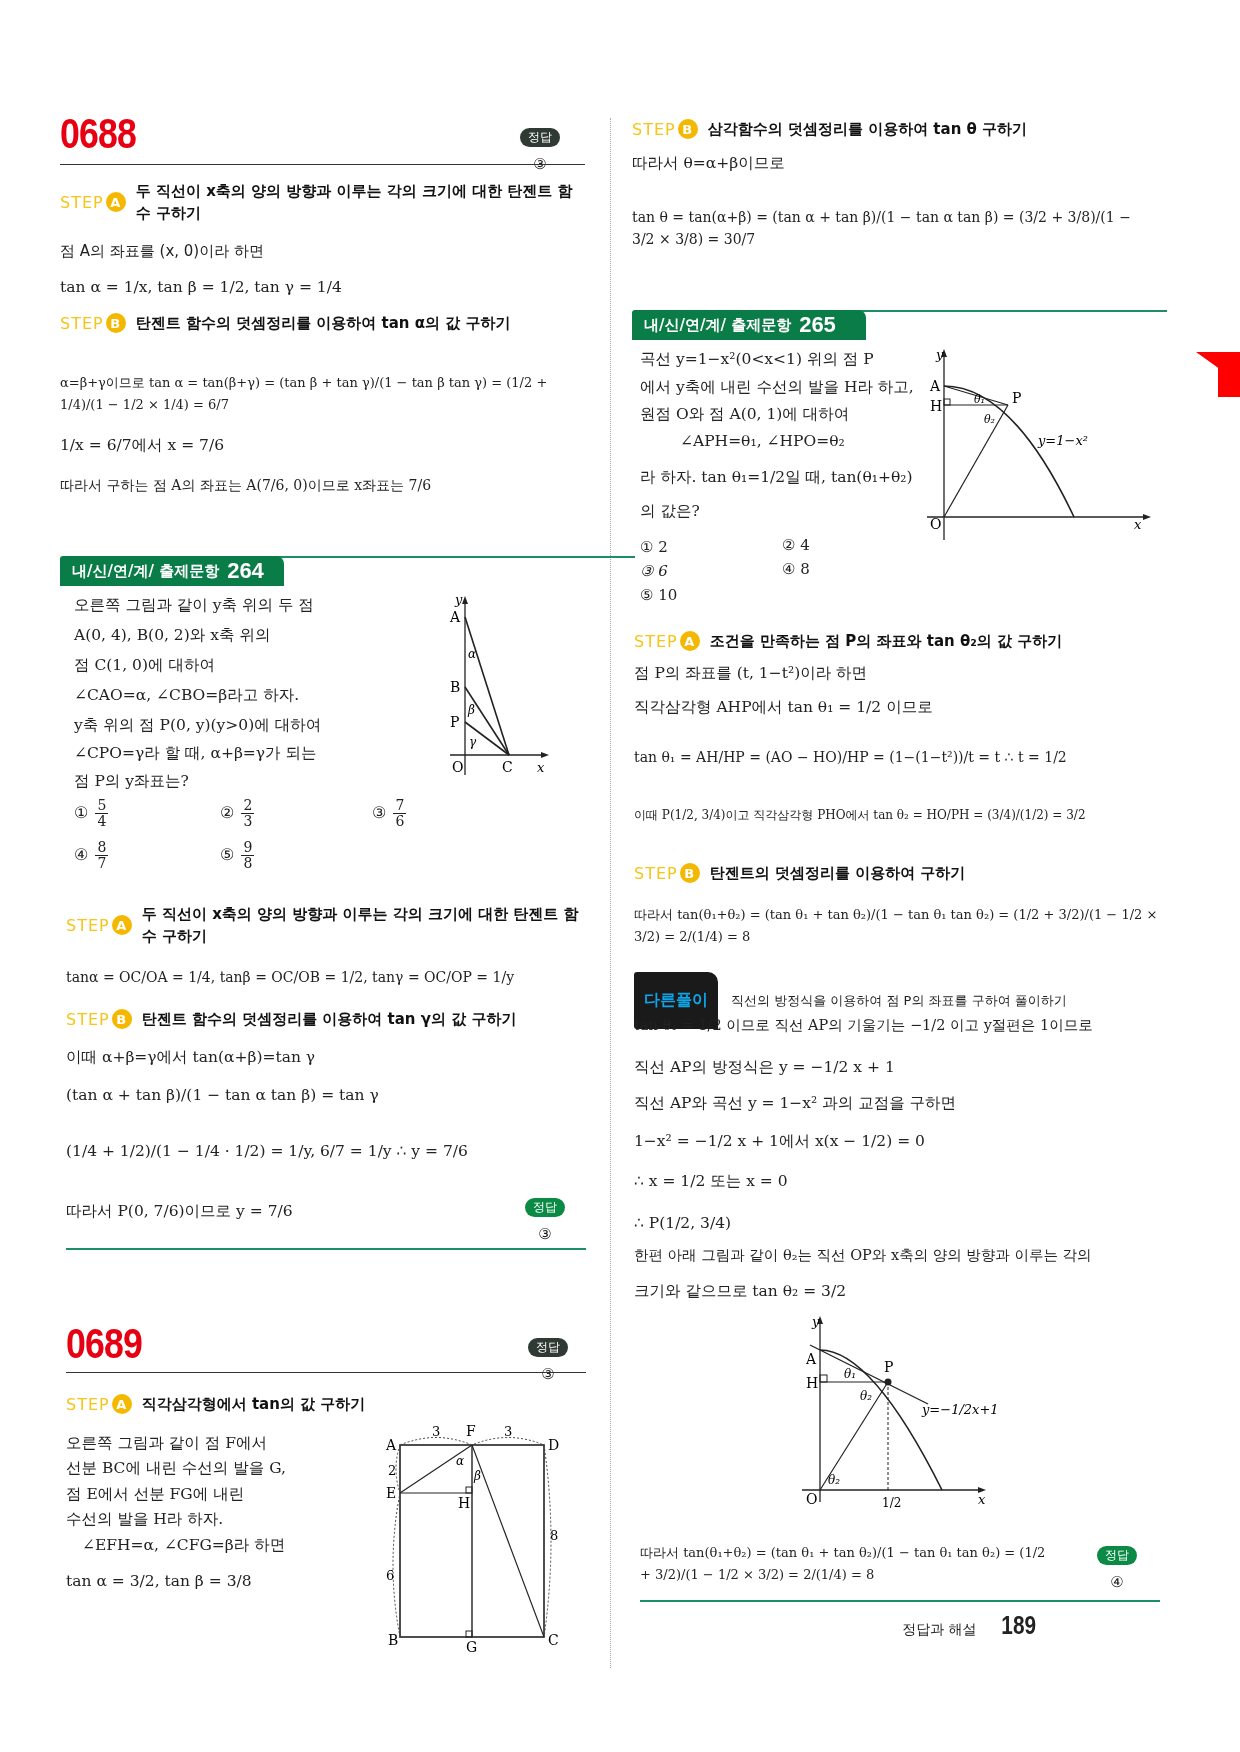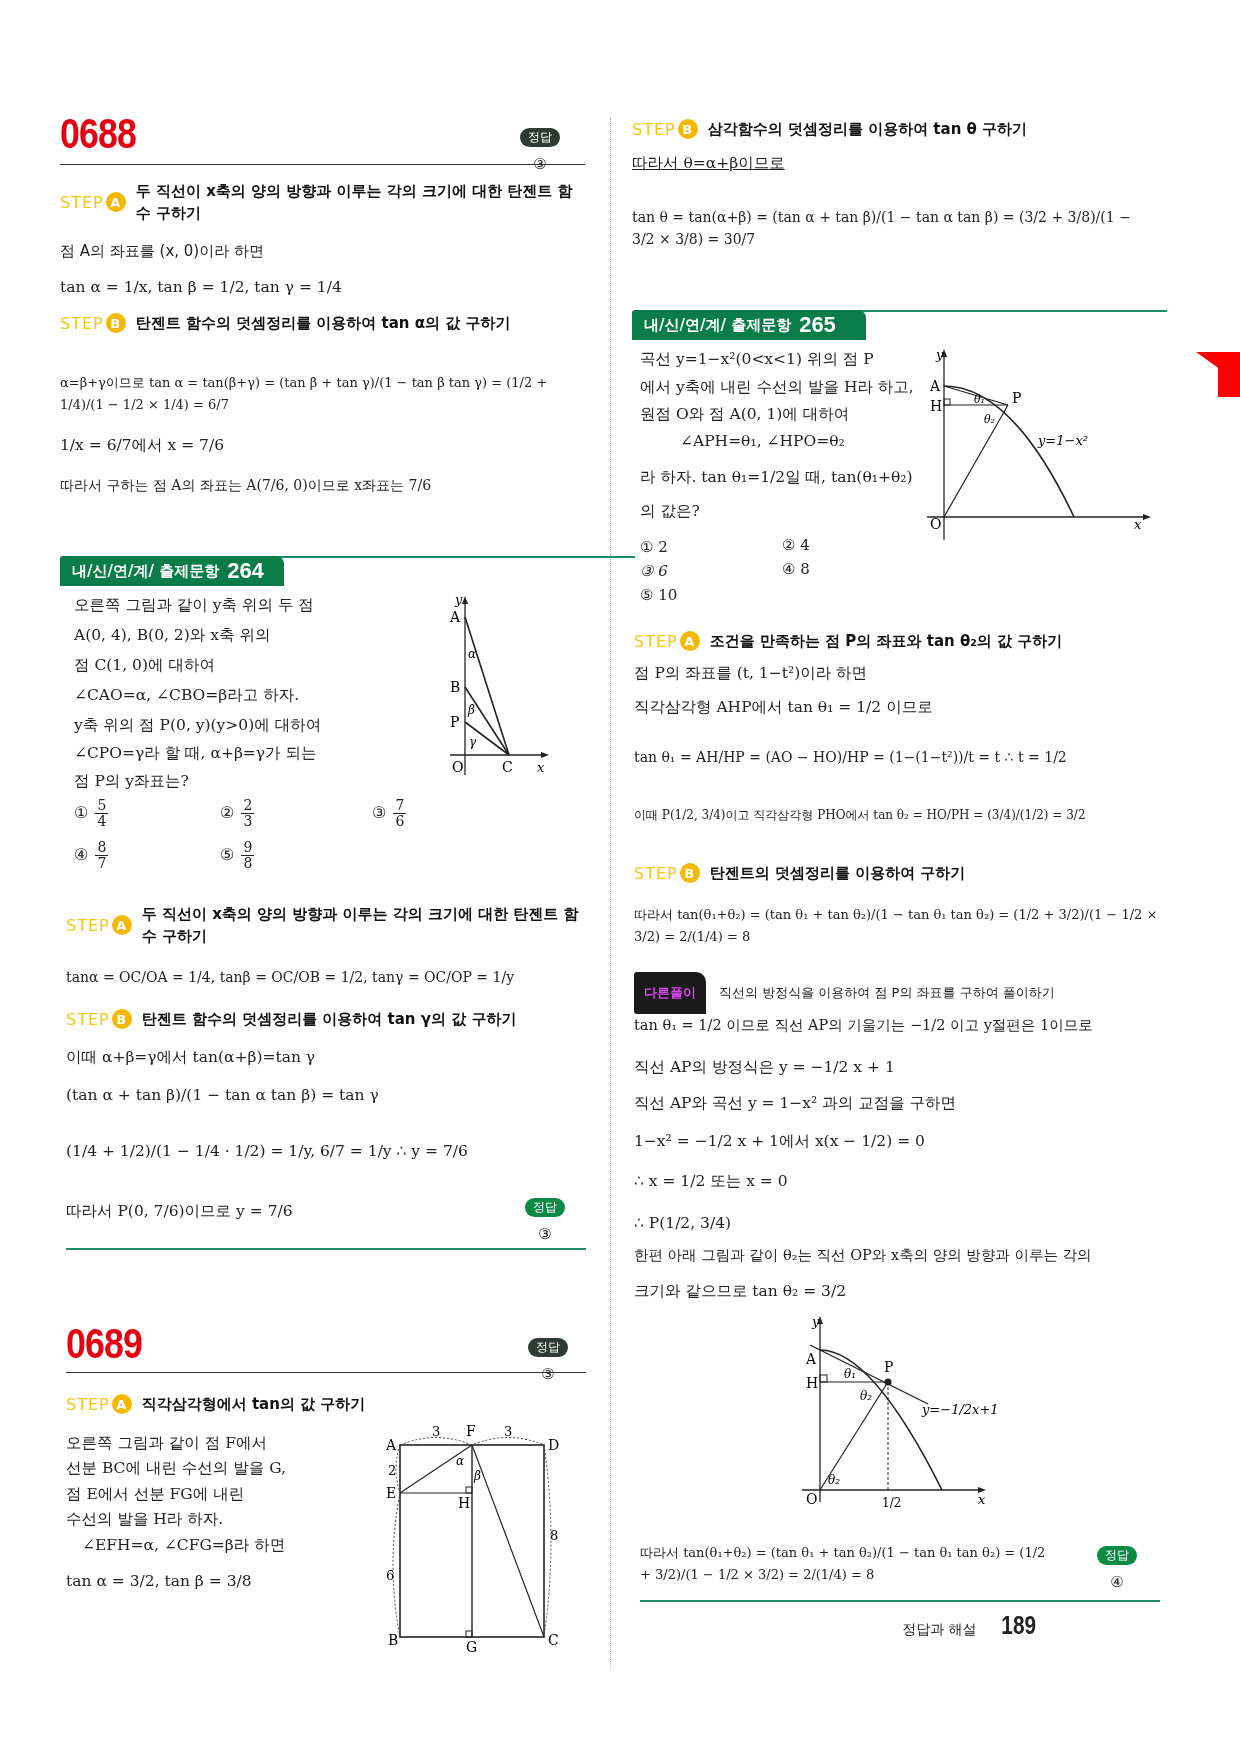--- a/index.html
+++ b/index.html
@@ -26,22 +26,22 @@
   .step-title { font-family: "DejaVu Sans", sans-serif; font-weight: 700; font-size: 15px; color: #111; line-height: 22px; }
   .line { position: absolute; font-size: 15.5px; white-space: nowrap; line-height: 22px; }
   .frac { display: inline-flex; flex-direction: column; align-items: center; vertical-align: middle; font-size: 14px; line-height: 15px; margin: 0 2px; }
   .frac .n { border-bottom: 1px solid #222; padding: 0 2px; }
   .frac .d { padding: 0 2px; }
   .banner { position: absolute; height: 30px; background: #0a7c47; color: #fff; border-radius: 3px 8px 0 0;
             font-family: "DejaVu Sans", sans-serif; display: flex; align-items: center; padding: 0 12px; gap: 8px; }
   .banner .b-label { font-size: 15px; font-weight: 700; }
   .banner .b-num { font-size: 22px; font-weight: 700; font-family: "Liberation Sans", sans-serif; }
   .choice { position: absolute; white-space: nowrap; }
-  .alt-tag { display: inline-block; background: #1a1a1a; color: #d946ef; font-family: "DejaVu Sans", sans-serif; font-size: 13px; font-weight: 700;
-             padding: 12px 10px; border-radius: 3px 10px 0 3px; }
+  .alt-tag { display: inline-block; background: #1a1a1a; color: #0ea5e9; font-family: "DejaVu Sans", sans-serif; font-size: 16px; font-weight: 700;
+             padding: 18px 10px; border-radius: 3px 10px 0 3px; }
   .alt-title { font-family: "DejaVu Sans", sans-serif; font-size: 13px; color: #222; margin-left: 8px; }
   .footer { position: absolute; right: 200px; top: 1610px; display: flex; align-items: baseline; gap: 20px; }
   .footer .f-label { font-family: "DejaVu Sans", sans-serif; font-size: 14px; }
   .footer .f-num { font-family: "Liberation Sans", sans-serif; font-size: 26px; font-weight: 700; transform: scaleX(0.8); }
   .edge-tab { position: absolute; left: 1196px; top: 352px; width: 44px; height: 45px; background: #ff0000;
               clip-path: polygon(0 0, 100% 0, 100% 100%, 50% 100%, 50% 35%); }
   svg text { font-family: "DejaVu Serif", serif; }
 </style>
 </head>
 <body>
@@ -226,21 +226,21 @@
 
 <div class="col right">
 
   <div class="step" style="left:0;top:118px;width:530px;">
     <span class="step-tag">
         <span>STEP</span>
         <span class="step-circle">B</span>
       </span>
     <span class="step-title">삼각함수의 덧셈정리를 이용하여 tan θ 구하기</span>
   </div>
-  <div class="line" style="left:0;top:152px;text-decoration:underline;">따라서 θ=α+β이므로</div>
+  <div class="line" style="left:0;top:152px;">따라서 θ=α+β이므로</div>
   <div class="line" style="left:0;top:206px;font-size:14px;width:520px;white-space:normal;">tan θ = tan(α+β) = (tan α + tan β)/(1 − tan α tan β) = (3/2 + 3/8)/(1 − 3/2 × 3/8) = 30/7</div>
 
   <div class="hr-green" style="left:210px;top:310px;width:325px;"></div>
   <div class="banner" style="left:0;top:310px;width:210px;">
     <span class="b-label">내/신/연/계/ 출제문항</span>
     <span class="b-num">265</span>
   </div>
   <div class="line" style="left:8px;top:348px;">곡선 y=1−x²(0&lt;x&lt;1) 위의 점 P</div>
   <div class="line" style="left:8px;top:376px;">에서 y축에 내린 수선의 발을 H라 하고,</div>
   <div class="line" style="left:8px;top:403px;">원점 O와 점 A(0, 1)에 대하여</div>

